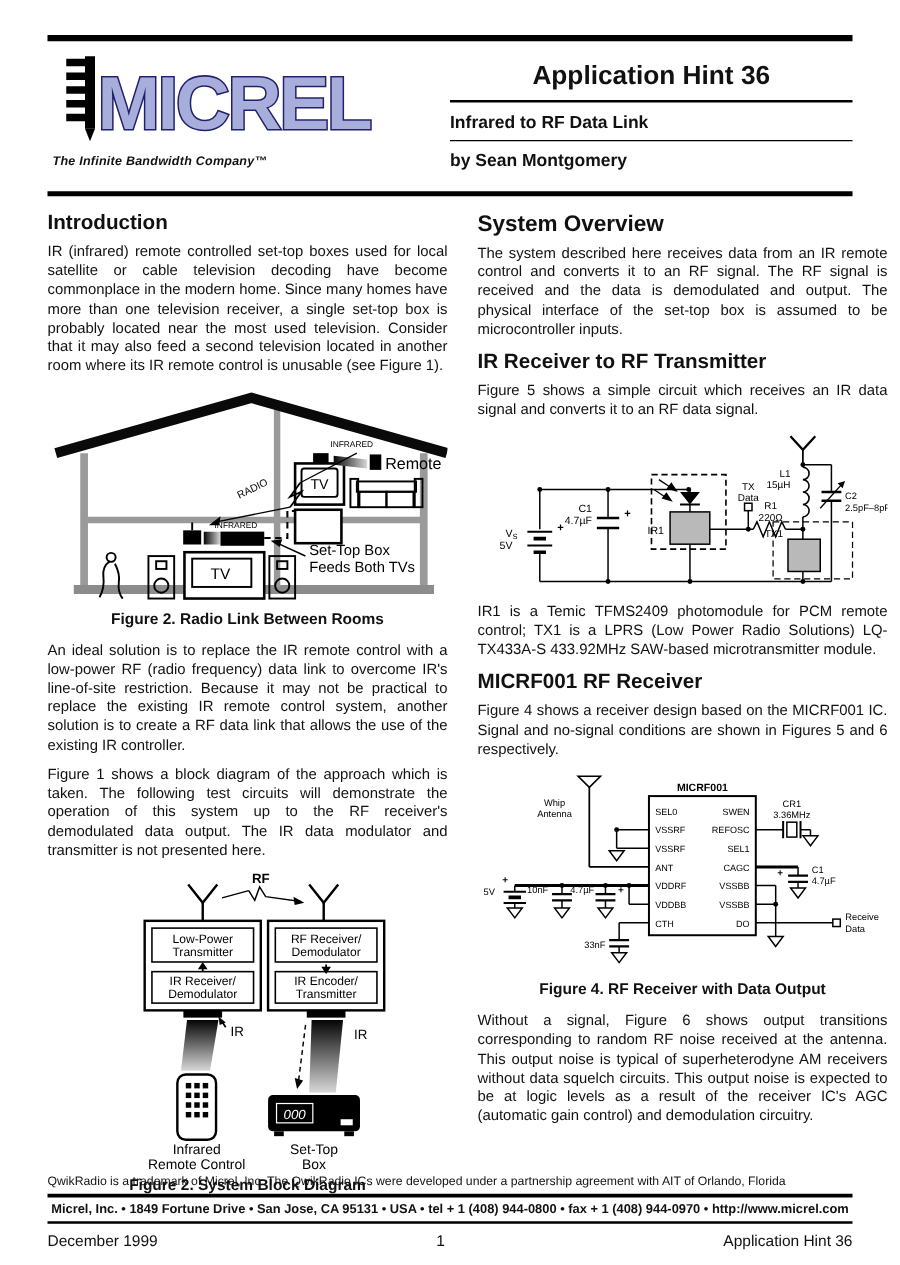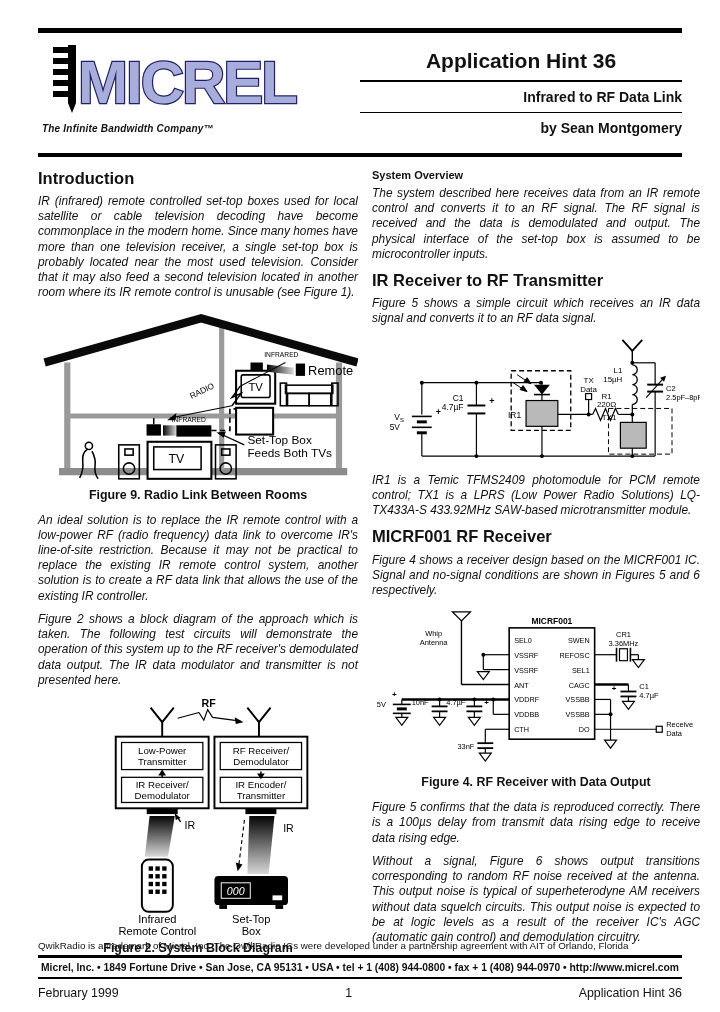--- a/index.html
+++ b/index.html
@@ -6,27 +6,27 @@
   body { margin:0; background:#e8e8e8; font-family:"Liberation Sans", sans-serif; color:#111; }
   .page { width:720px; height:1012px; margin:0 auto; background:#fff; position:relative; padding:28px 38px 0 38px; overflow:hidden; }
   .topbar { height:5px; background:#000; }
   .header { display:flex; justify-content:space-between; margin-top:8px; }
   .logo-block { width:302px; }
   .tagline { font-style:italic; font-weight:bold; font-size:10px; margin:2px 0 0 4px; letter-spacing:0.2px; }
   .title-block { width:322px; padding-top:8px; }
   .title-main { font-size:21px; font-weight:bold; text-align:center; margin:0 0 7px; }
   .tline { height:1.7px; background:#000; margin:0 0 7px; }
   .tline2 { height:1.2px; background:#000; margin:0 0 7px; }
-  .title-sub { font-size:14px; font-weight:bold; text-align:right; margin:0 0 7px; }
+  .title-sub { font-size:14px; font-weight:bold; text-align:left; margin:0 0 7px; }
   .headbar { height:4px; background:#000; margin:10px 0 9px; }
-  .columns { display:flex; gap:14px; }
+  .columns { display:flex; gap:24px; }
   .col { width:328px; font-size:11.9px; line-height:1.28; text-align:justify; }
   h1.section { font-size:16.5px; margin:2px 0 5px; text-align:left; font-weight:bold; }
-  h3.sub { font-size:11px; margin:2px 0 4px; text-align:left; font-weight:bold; }
-  .col p { margin:0 0 8px;font-style:italic; }
+  h3.sub { font-size:18px; margin:2px 0 4px; text-align:left; font-weight:bold; }
+  .col p { margin:0 0 8px; }
   .fig { text-align:center; margin:4px 0 0; }
   .fig svg { display:block; margin:0 auto; }
   .fig-caption { font-weight:bold; font-size:12.4px; text-align:center; margin:3px 0 9px; }
   .footer { position:absolute; left:38px; right:38px; bottom:12px; }
   .trademark { font-size:9.8px; text-align:left; margin-bottom:4px; }
   .fbar1 { height:3px; background:#000; }
   .address { font-size:10.3px; font-weight:bold; text-align:center; margin:4px 0; }
   .fbar2 { height:1.8px; background:#000; }
   .bottomrow { display:flex; justify-content:space-between; font-size:12.4px; margin-top:7px; }
   svg text { font-family:"Liberation Sans", sans-serif; }
@@ -137,25 +137,25 @@
             <path d="M48,136 q-6,4 -5,12 q1,9 -3,16"></path>
             <path d="M52,138 q4,8 3,14 q-1,8 3,13"></path>
             <circle cx="49" cy="133" r="3.5"></circle>
           </g>
           <path d="M168,118 H186 V97 H192" fill="none" stroke="#000" stroke-width="1.6" stroke-dasharray="5,3.5"></path>
           <line x1="200" y1="132" x2="176" y2="121" stroke="#000" stroke-width="1.2"></line>
           <polygon points="173,120 182,119 180,125" fill="#000"></polygon>
           <text x="203" y="131" font-size="11.5">Set-Top Box</text>
           <text x="203" y="144" font-size="11.5">Feeds Both TVs</text>
         </svg>
-        <div class="fig-caption">Figure 9.  Radio Link Between Rooms</div>
+        <div class="fig-caption">Figure 2.  Radio Link Between Rooms</div>
       </div>
 
       <p>An ideal solution is to replace the IR remote control with a low-power RF (radio frequency) data link to overcome IR's line-of-site restriction. Because it may not be practical to replace the existing IR remote control system, another solution is to create a RF data link that allows the use of the existing IR controller.</p>
-      <p>Figure 2 shows a block diagram of the approach which is taken. The following test circuits will demonstrate the operation of this system up to the RF receiver's demodulated data output. The IR data modulator and transmitter is not presented here.</p>
+      <p>Figure 1 shows a block diagram of the approach which is taken. The following test circuits will demonstrate the operation of this system up to the RF receiver's demodulated data output. The IR data modulator and transmitter is not presented here.</p>
 
       <div class="fig">
         <svg width="300" height="242" viewBox="0 0 310 250">
 
           <g class="st" stroke-width="2">
             <path d="M106,12 L118,27 L130,12"></path>
               <line x1="118" y1="27" x2="118" y2="42"></line>
           </g>
           <g class="st" stroke-width="2">
             <path d="M206,12 L218,27 L230,12"></path>
@@ -450,29 +450,28 @@
           <polygon points="234,135 246,135 240,143" fill="#fff" stroke="#000" stroke-width="1.2"></polygon>
 
           <line x1="224" y1="124" x2="286" y2="124" stroke="#000" stroke-width="1.2"></line>
           <rect x="286" y="121" width="6" height="6" fill="#fff" stroke="#000" stroke-width="1.2"></rect>
           <text x="296" y="122" font-size="7.5">Receive</text>
           <text x="296" y="131" font-size="7.5">Data</text>
         </svg>
         <div class="fig-caption">Figure 4.  RF Receiver with Data Output</div>
       </div>
 
-      <p>Figure 5 confirms that the data is reproduced correctly. There is a 100µs delay from transmit data rising edge to receive data rising edge.</p>
       <p>Without a signal, Figure 6 shows output transitions corresponding to random RF noise received at the antenna. This output noise is typical of superheterodyne AM receivers without data squelch circuits. This output noise is expected to be at logic levels as a result of the receiver IC's AGC (automatic gain control) and demodulation circuitry.</p>
     </div>
   </div>
 
   <div class="footer">
     <div class="trademark">QwikRadio is a trademark of Micrel, Inc. The QwikRadio ICs were developed under a partnership agreement with AIT of Orlando, Florida</div>
     <div class="fbar1"></div>
     <div class="address">Micrel, Inc. • 1849 Fortune Drive • San Jose, CA 95131 • USA • tel + 1 (408) 944-0800 • fax + 1 (408) 944-0970 • http://www.micrel.com</div>
     <div class="fbar2"></div>
     <div class="bottomrow">
-      <span>February 1999</span>
+      <span>December 1999</span>
       <span>1</span>
       <span>Application Hint 36</span>
     </div>
   </div>
 </div>
 
 </body></html>

